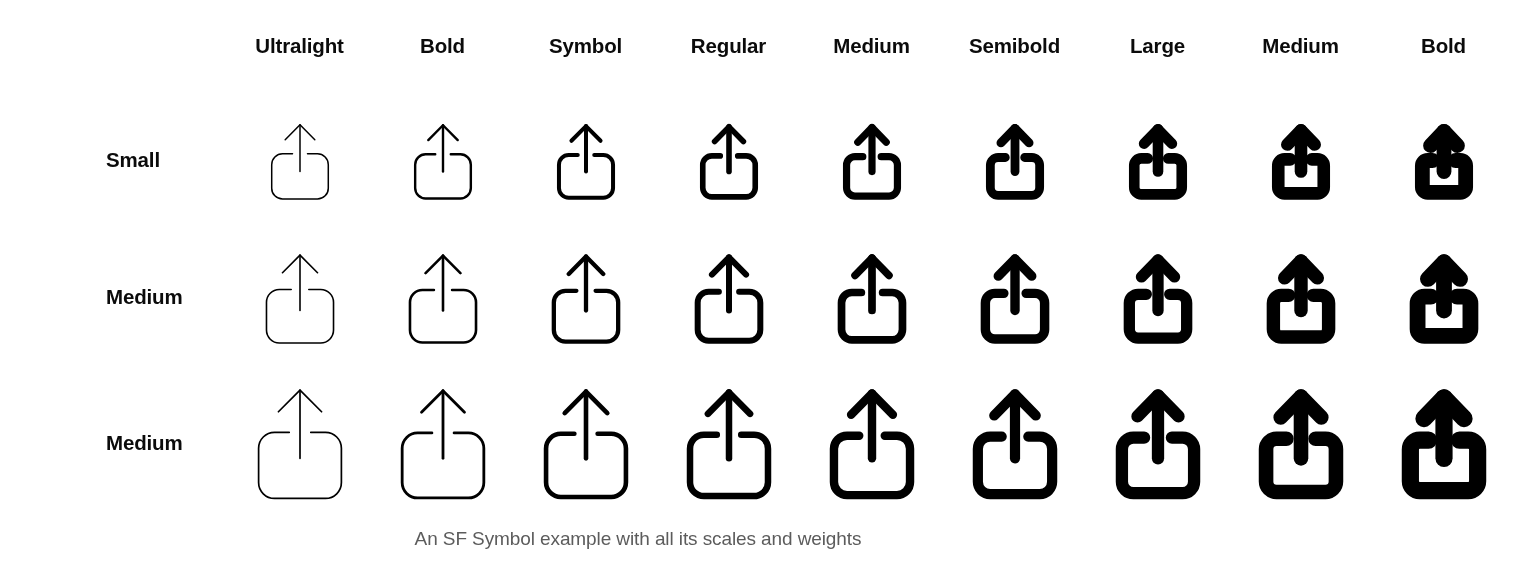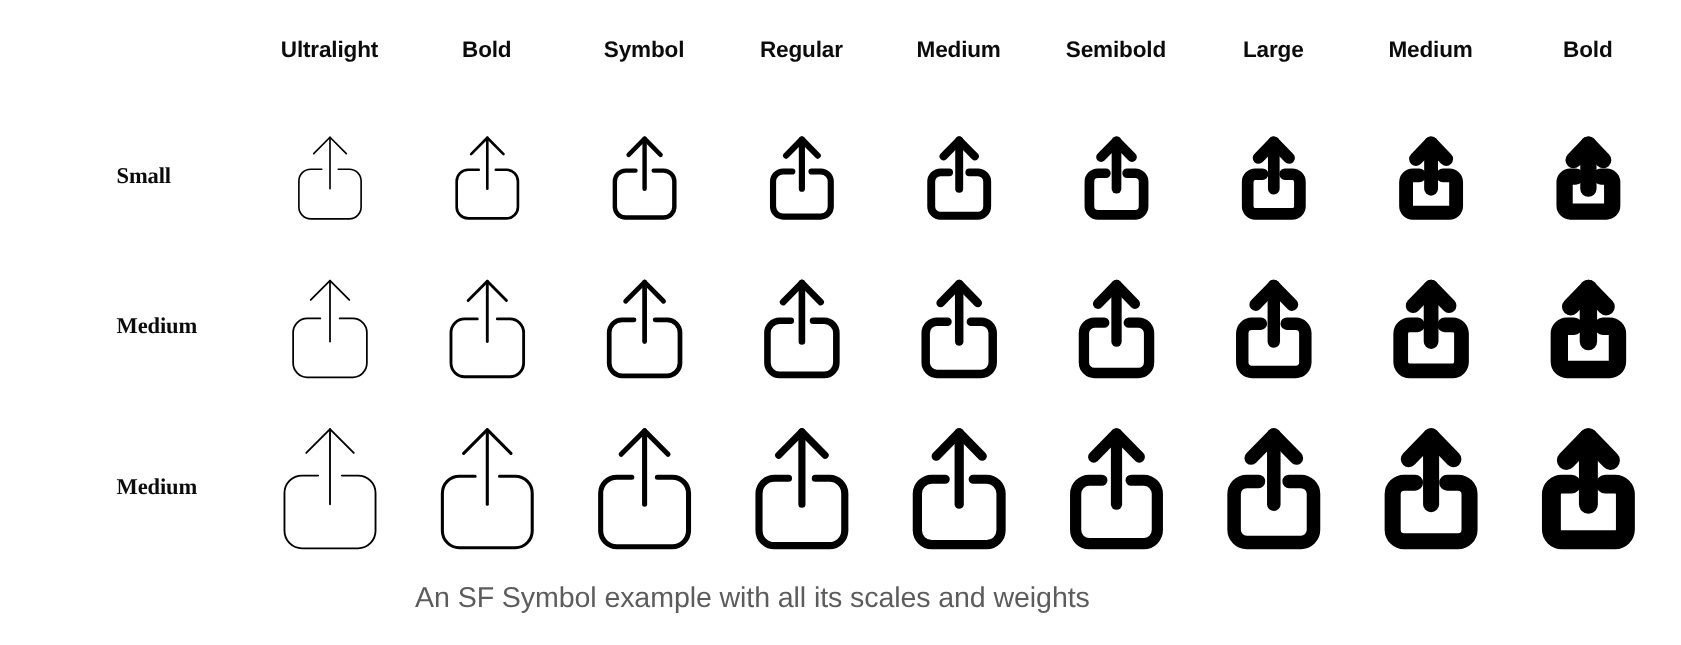--- a/index.html
+++ b/index.html
@@ -55,21 +55,20 @@
 
   .row-header {
     font-size: 20.5px;
     font-weight: bold;
     color: #0b0b0b;
     letter-spacing: -0.15px;
     justify-self: start;
     margin-left: 106px;
     white-space: nowrap;
     line-height: 1;
-    font-family: Liberation Serif, serif;
   }
 
   .cell {
     display: flex;
     align-items: center;
     justify-content: center;
     width: 143px;
     height: 100%;
   }
 
@@ -77,25 +76,24 @@
     display: block;
   }
 
   
   .caption {
     position: absolute;
     left: 0;
     top: 528px;
     width: 1276px;
     text-align: center;
-    font-size: 26px;
+    font-size: 19px;
     color: #5c5c5c;
     letter-spacing: -0.1px;
     line-height: 1.2;
-    padding-left: 46px;
   }
 </style>
 </head>
 <body>
 
 <div id="sheet">
 
   <div class="grid">
 
   <div class="corner-spacer"></div>

